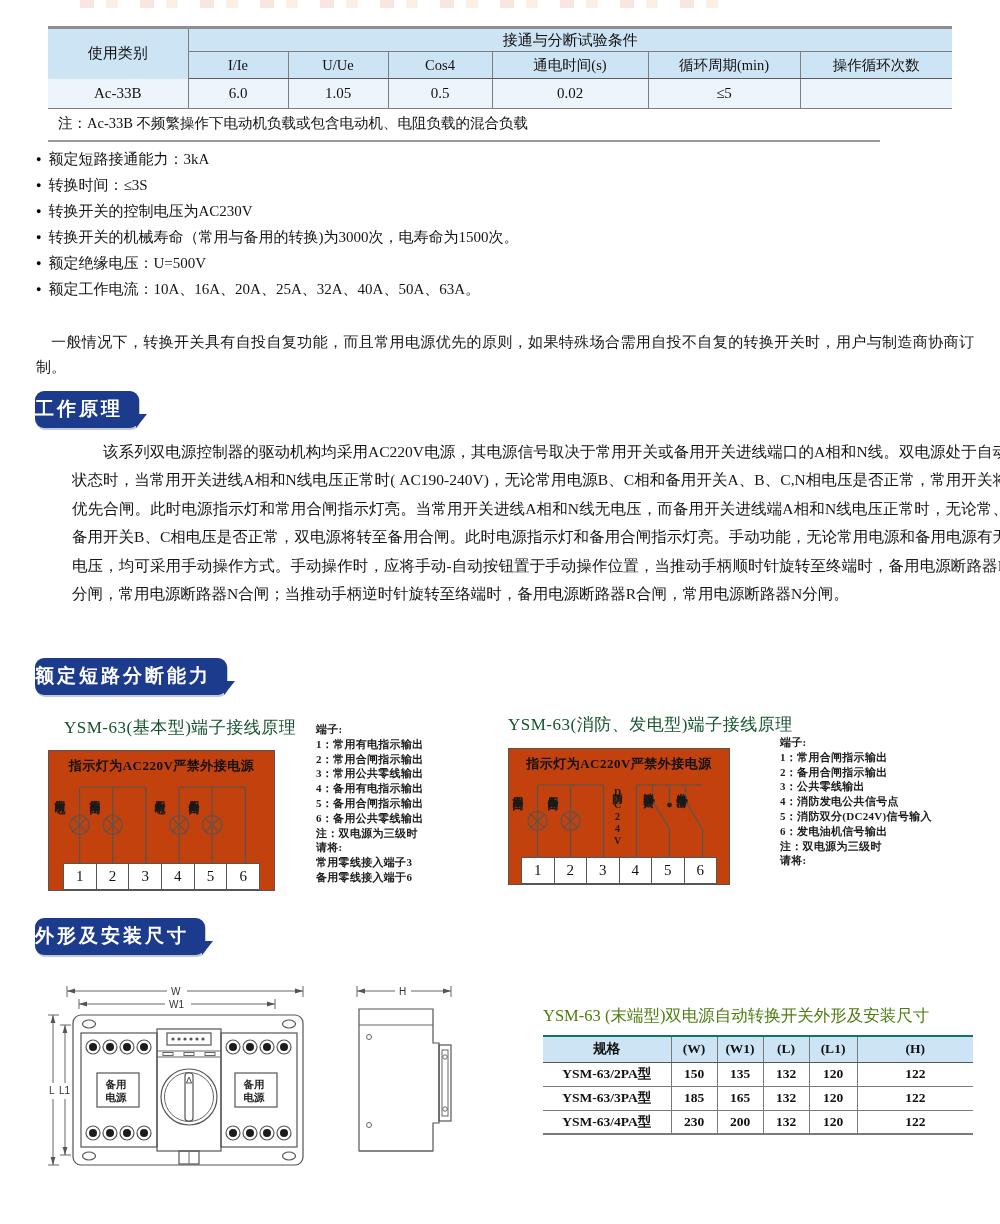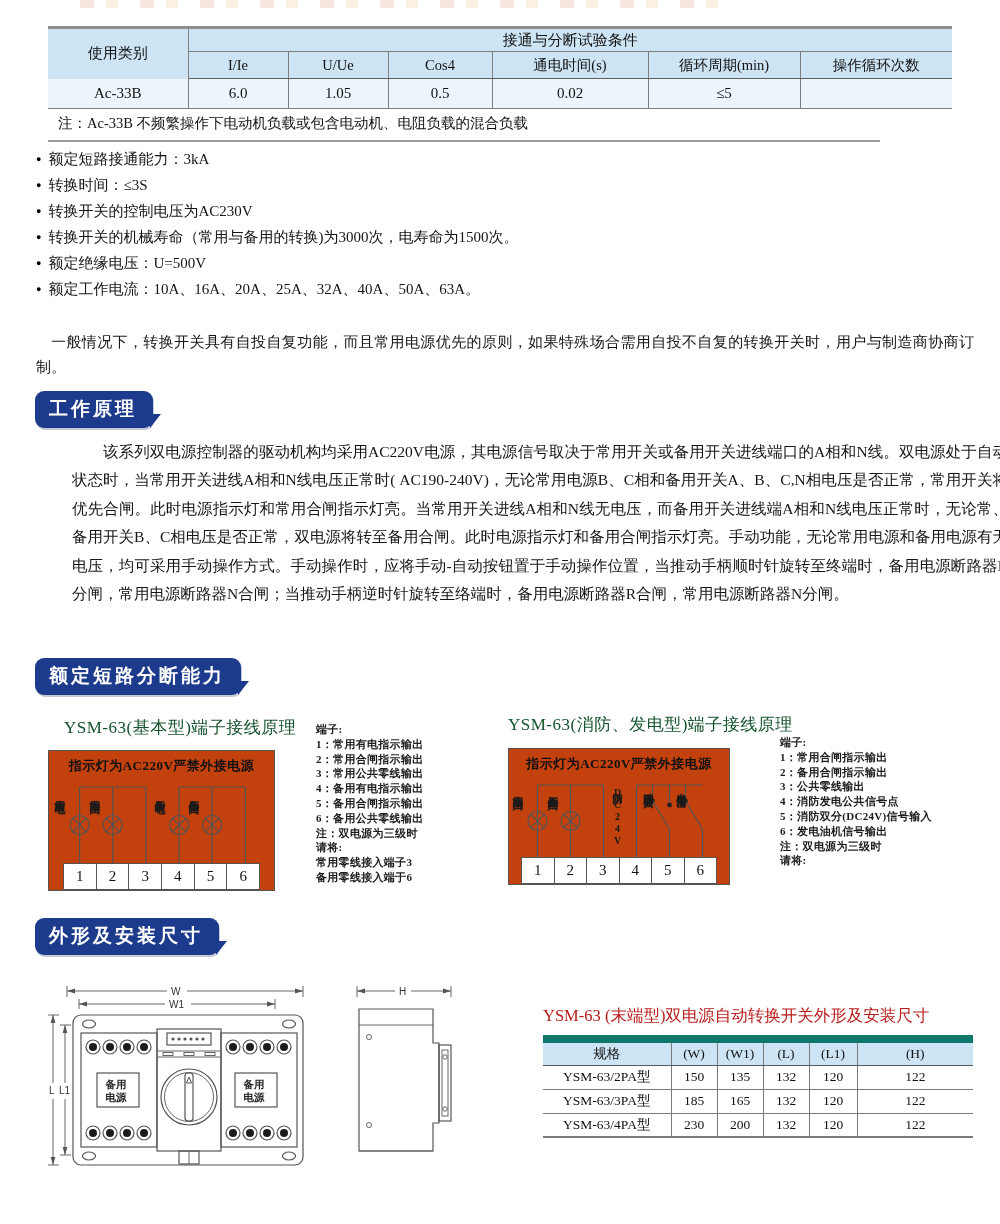--- a/index.html
+++ b/index.html
@@ -30,21 +30,21 @@
   
   .bullets{ position:absolute; left:36px; top:146px; width:935px; list-style:none; }
   .bullets li{ font-size:15px; line-height:26px; color:#151515; }
   .bullets li::before{ content:"●"; font-size:9px; vertical-align:2px; margin-right:7px; color:#000; }
   .general-note{ position:absolute; left:36px; top:330px; width:938px; font-size:15px; line-height:25px; text-align:justify; text-indent:1em; color:#151515; }
 
   
   .ribbon{
     position:absolute; display:inline-block; background:#1d3b8c; color:#fff;
     font-family:"Liberation Sans","DejaVu Sans",sans-serif; font-weight:bold;
-    font-size:19px; letter-spacing:3px; padding:5px 16px 6px 14px; border-radius:9px;
+    font-size:19px; letter-spacing:3px; padding:5px 16px 6px 0; border-radius:9px;
     box-shadow:1px 2px 0 rgba(20,40,90,.25);
   }
   .ribbon::after{
     content:""; position:absolute; right:-8px; bottom:0;
     width:0; height:0; border-top:14px solid #1d3b8c; border-right:11px solid transparent;
   }
 
   .principle-body{ position:absolute; left:36px; top:438px; width:936px; font-size:15.5px; line-height:28.4px; text-align:justify; text-indent:2em; color:#151515;margin-left:36px; }
 
   
@@ -56,23 +56,23 @@
     position:absolute; writing-mode:vertical-rl; text-orientation:upright;
     font-size:11px; font-weight:600; letter-spacing:1px; color:#1a1a1a; line-height:14px;
     background:transparent; z-index:2;
   }
   .term-strip{ position:absolute; bottom:0; height:27px; display:flex; border:1.5px solid #555; background:#fff; z-index:3; }
   .term-strip .tcell{ flex:1; display:flex; align-items:center; justify-content:center; font-size:15px; color:#111; border-right:1.5px solid #555; }
   .term-strip .tcell:last-child{ border-right:none; }
   .notes{ position:absolute; font-size:11px; line-height:14.8px; font-weight:600; color:#1c1c1c; letter-spacing:.3px; }
 
   
-  .dim-title{ position:absolute; left:543px; top:1005px; font-size:16.5px; color:#b91c1c; }
+  .dim-title{ position:absolute; left:543px; top:1005px; font-size:16.5px; color:#4d7c0f; }
   .dim-table-wrap{ position:absolute; left:543px; top:1035px; width:430px; }
-  table.dim{ border-collapse:collapse; width:100%; border-top:8px solid #0f766e; table-layout:fixed; }
+  table.dim{ border-collapse:collapse; width:100%; border-top:2px solid #0f766e; table-layout:fixed;font-weight:bold; }
   table.dim td{ text-align:center; font-size:13.5px; color:#111; height:24px; border-bottom:1px solid #7a7a7a; }
   table.dim .hdr td{ background:#cde4f4; height:26px; border-bottom:1.6px solid #585858; }
   table.dim tr:last-child td{ border-bottom:2px solid #7a7a7a; }
   table.dim td.vr{ border-right:1px solid #7a7a7a; }
 
   .drawing{ position:absolute; }
   .panel-label{
     position:absolute; width:42px; height:32px; font-size:10.5px; line-height:13px;
     text-align:center; padding:3px 9px 0 9px; color:#222; font-weight:600; z-index:2;
   }

